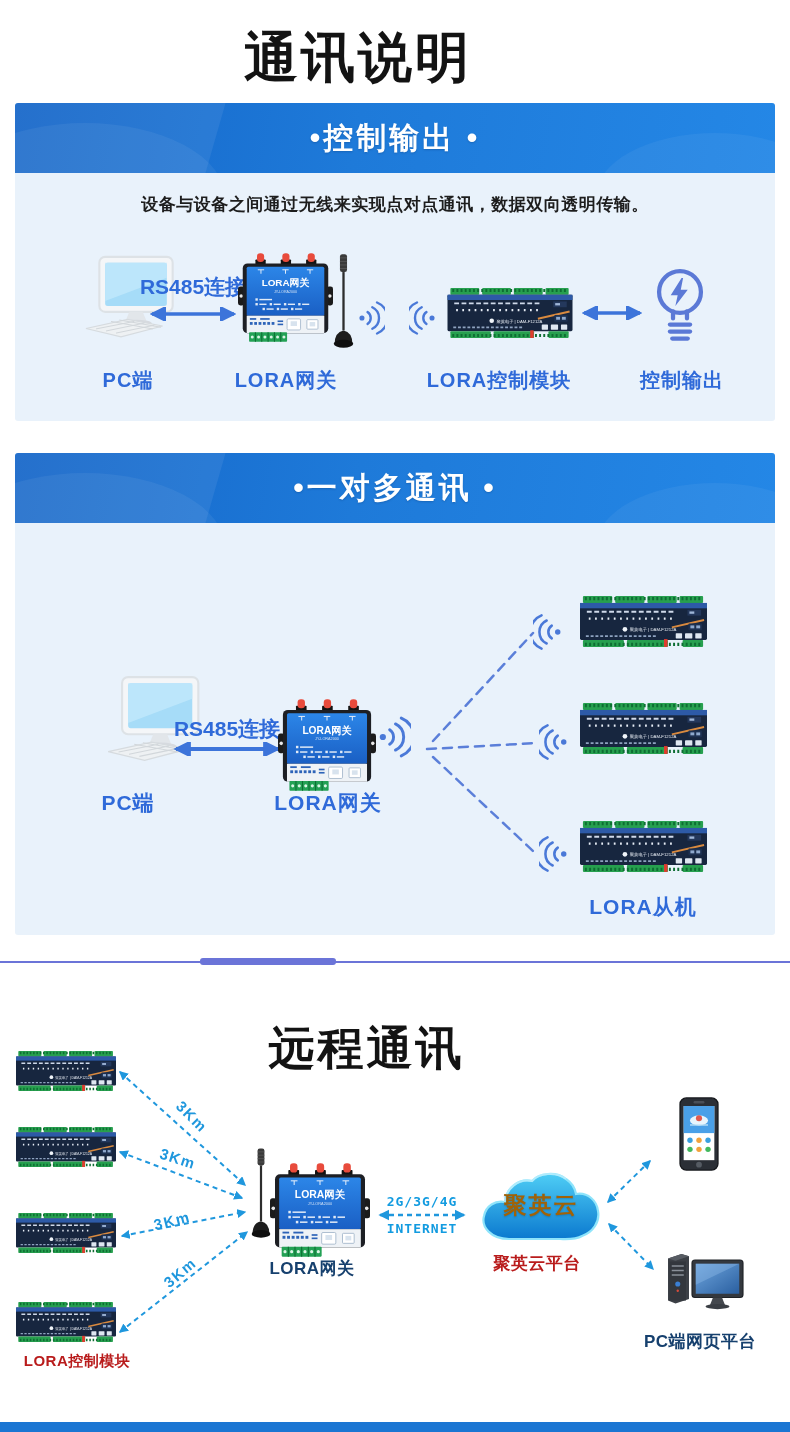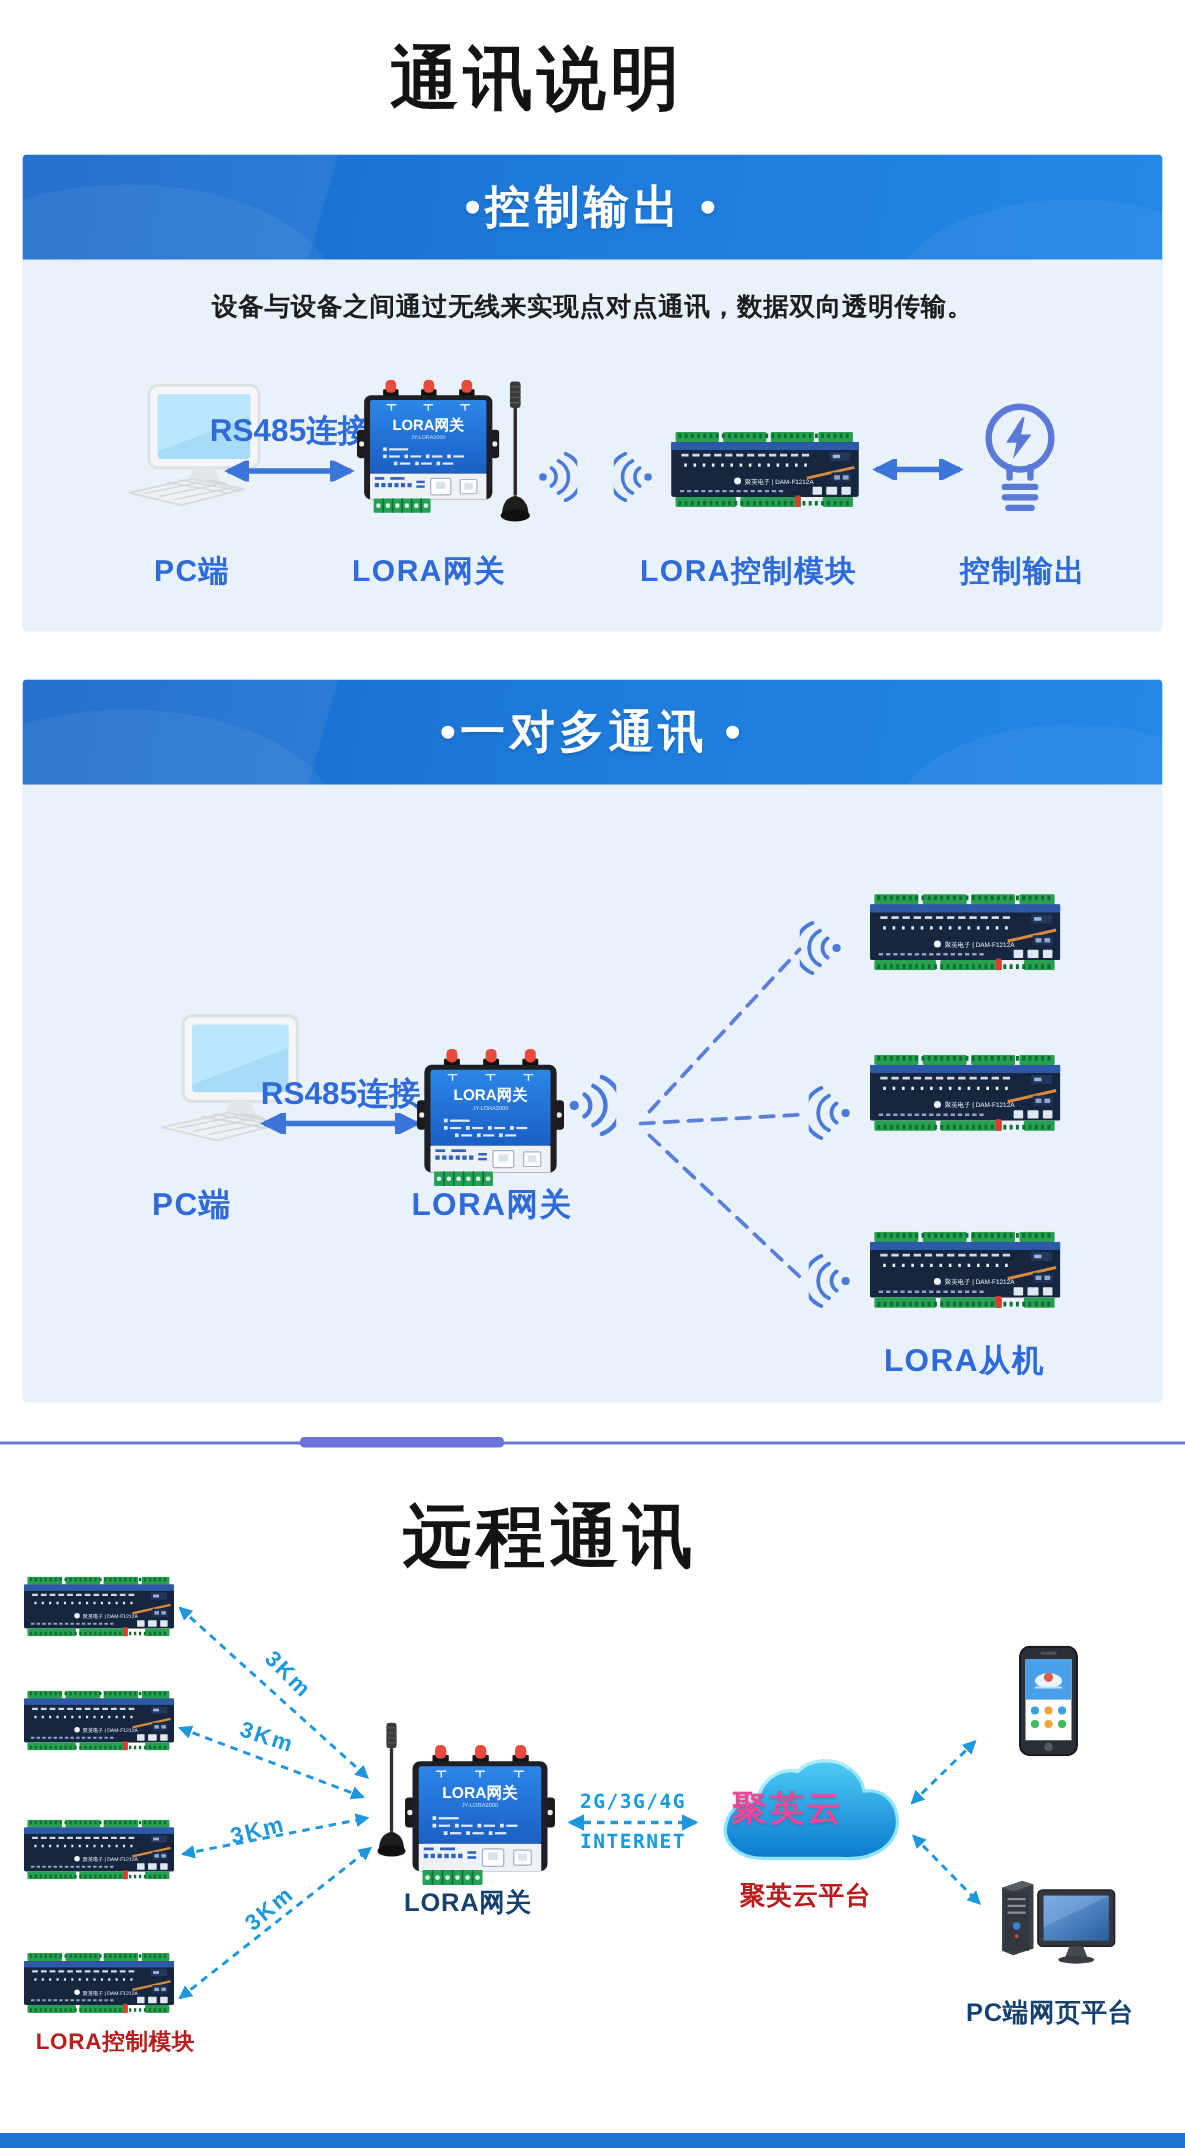--- a/index.html
+++ b/index.html
@@ -5,21 +5,21 @@
   * { margin:0; padding:0; box-sizing:border-box; }
   html,body { background:#fff; }
   .page {
     position:relative; width:790px; height:1432px; overflow:hidden;
     font-family:"Liberation Sans", sans-serif; background:#fff;
   }
   .abs { position:absolute; }
 
   .page-title {
     position:absolute; left:0; top:22px; width:716px; text-align:center;
-    font-size:46px; font-weight:900; color:#131313; letter-spacing:3px;
+    font-size:54px; font-weight:900; color:#131313; letter-spacing:3px;
   }
 
   .panel {
     position:absolute; left:15px; width:760px;
     background:#e9f2fb; border-radius:3px; overflow:hidden;
   }
   #panel1 { top:103px; height:318px; }
   #panel2 { top:453px; height:482px; }
 
   .panel-header {
@@ -59,21 +59,21 @@
     color:#2f6ad9; font-size:21px;
   }
 
   .flip { transform:scaleX(-1); }
   .waves { color:#4a79d8; }
 
   .divider-line { position:absolute; left:0; top:961px; width:790px; height:2px; background:#6b74d8; }
   .divider-thick { position:absolute; left:200px; top:958px; width:136px; height:7px; border-radius:3px; background:#6b74d8; }
 
   .remote-title {
-    position:absolute; left:0; top:994px; width:733px; text-align:center;
+    position:absolute; left:0; top:1018px; width:733px; text-align:center;
     font-size:46px; font-weight:900; color:#131313; letter-spacing:3px;
   }
 
   .navy-label {
     position:absolute; text-align:center; font-weight:800;
     color:#16406e; font-size:17px; letter-spacing:.5px;
   }
   .black-label {
     position:absolute; text-align:center; font-weight:800;
     color:#b91c1c; font-size:15px; letter-spacing:.5px;
@@ -83,22 +83,22 @@
   .km-label {
     position:absolute; width:52px; text-align:center;
     color:#1f97dd; font-size:15px; font-weight:800; letter-spacing:1.5px;
   }
   .net-label {
     position:absolute; left:370px; width:104px; text-align:center;
     font-family:"DejaVu Sans Mono", monospace; font-weight:bold;
     color:#129be0; font-size:13px; letter-spacing:1px;
   }
   .cloud-text {
-    position:absolute; left:488px; top:1190px; width:106px; 
-    color:#ec4899; font-size:23px; font-weight:800; letter-spacing:2px;
+    position:absolute; left:488px; top:1190px; width:106px; text-align:center;
+    color:#a16207; font-size:23px; font-weight:800; letter-spacing:2px;
     text-shadow:0 1px 2px rgba(0,60,110,.3);
   }
   .phone-label { line-height:1.18; }
   .footer-bar { position:absolute; left:0; top:1422px; width:790px; height:10px; background:#1b76d3; }
 </style>
 </head>
 <body>
 
 <div class="page">
 

